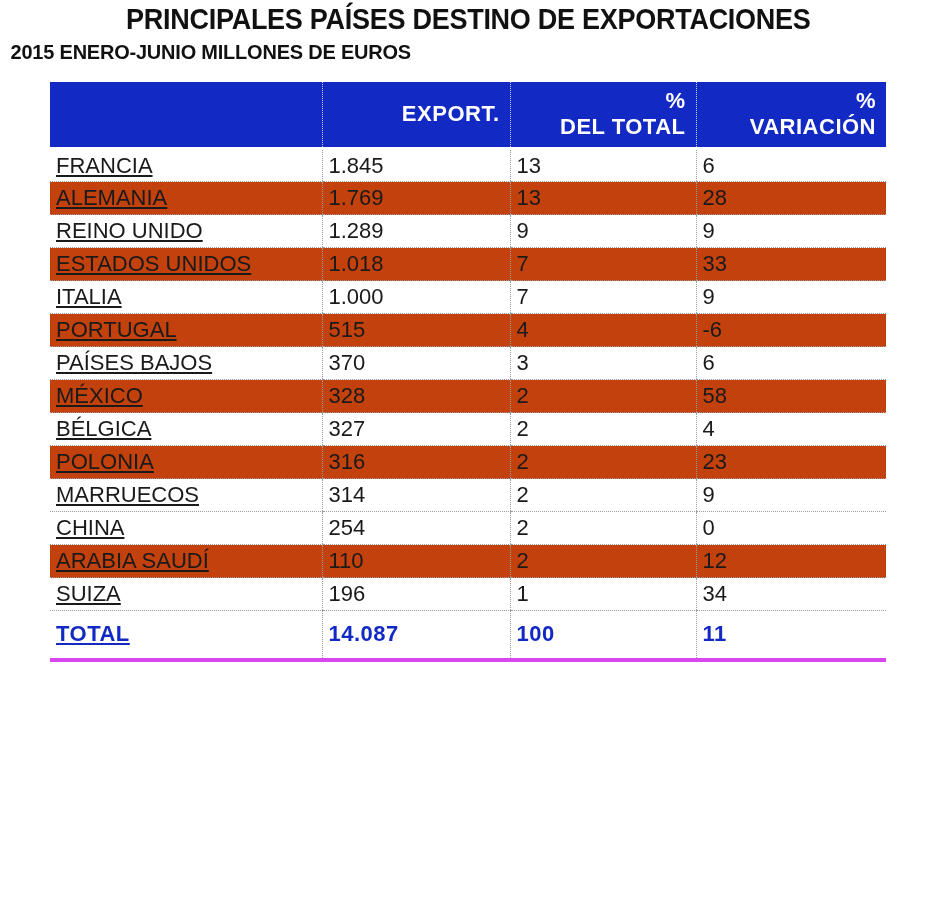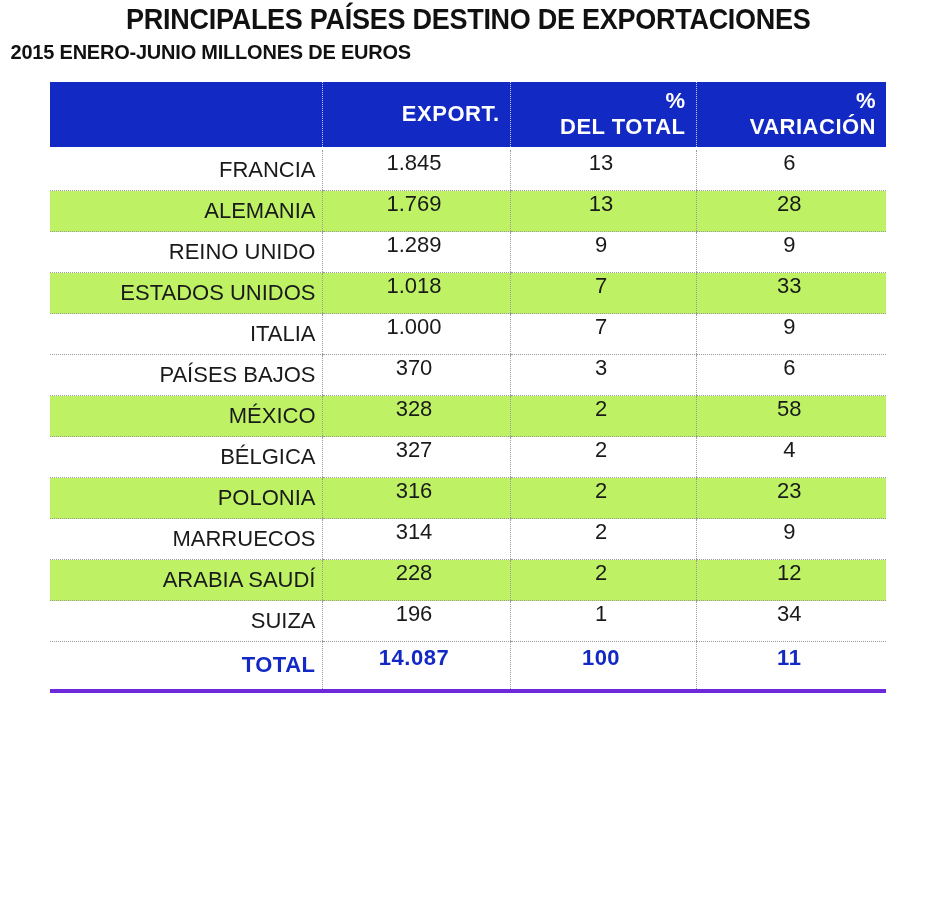--- a/index.html
+++ b/index.html
@@ -24,21 +24,21 @@
   .subtitle {
     display: inline-block;
     font-size: 21px; font-weight: 800; color: #111;
     letter-spacing: -0.2px; white-space: nowrap;
     transform: scaleX(0.95); transform-origin: center;
     line-height: 27px;
   }
 
   .table-wrap {
     width: 836px; margin: 17px 0 0 50px;
-    border-bottom: 4px solid #6d28d9;
+    border-bottom: 4px solid #d946ef;
   }
   table { width: 836px; border-collapse: collapse; table-layout: fixed; }
   col.c1 { width: 272px; }
   col.c2 { width: 188px; }
   col.c3 { width: 186px; }
   col.c4 { width: 190px; }
 
   thead th {
     background: #1229c4; color: #fff;
     height: 65px; padding: 6px 10px 7px 10px;
@@ -51,23 +51,23 @@
   .th-two .stack { display: flex; flex-direction: column; justify-content: space-between; height: 52px; align-items: flex-end; }
   .th-export { vertical-align: middle; }
 
   tbody td {
     height: 33px; font-size: 22px;
     border-bottom: 1px dotted #9b9b9b;
     vertical-align: middle;
     color: #1a1a1a;
   }
   tbody td + td { border-left: 1px dotted #9b9b9b; }
-  td.country { text-align: right; padding: 0 6px; }
-  td.num { text-align: center; padding: 0 10px 14px 6px; }
-  tr.stripe td { background: #bef264; margin-left: 20px; }
+  td.country { text-align: left; padding: 0 6px; text-decoration: underline; }
+  td.num { text-align: left; padding: 0 10px 0 6px; }
+  tr.stripe td { background: #c2410c; margin-left: 20px; }
 
   tr.total td {
     height: 47px; font-weight: 800; color: #1229c4;
     font-size: 22px; letter-spacing: 0.5px;
     border-bottom: none; background: #fff;
   }
 </style>
 </head>
 <body>
 
@@ -132,20 +132,26 @@
           <td class="num">1.018</td>
           <td class="num">7</td>
           <td class="num">33</td>
         </tr>
         <tr>
           <td class="country">ITALIA</td>
           <td class="num">1.000</td>
           <td class="num">7</td>
           <td class="num">9</td>
         </tr>
+        <tr class="stripe">
+          <td class="country">PORTUGAL</td>
+          <td class="num">515</td>
+          <td class="num">4</td>
+          <td class="num">-6</td>
+        </tr>
         <tr>
           <td class="country">PAÍSES BAJOS</td>
           <td class="num">370</td>
           <td class="num">3</td>
           <td class="num">6</td>
         </tr>
         <tr class="stripe">
           <td class="country">MÉXICO</td>
           <td class="num">328</td>
           <td class="num">2</td>
@@ -162,23 +168,29 @@
           <td class="num">316</td>
           <td class="num">2</td>
           <td class="num">23</td>
         </tr>
         <tr>
           <td class="country">MARRUECOS</td>
           <td class="num">314</td>
           <td class="num">2</td>
           <td class="num">9</td>
         </tr>
+        <tr>
+          <td class="country">CHINA</td>
+          <td class="num">254</td>
+          <td class="num">2</td>
+          <td class="num">0</td>
+        </tr>
         <tr class="stripe">
           <td class="country">ARABIA SAUDÍ</td>
-          <td class="num">228</td>
+          <td class="num">110</td>
           <td class="num">2</td>
           <td class="num">12</td>
         </tr>
         <tr>
           <td class="country">SUIZA</td>
           <td class="num">196</td>
           <td class="num">1</td>
           <td class="num">34</td>
         </tr>
         <tr class="total">

